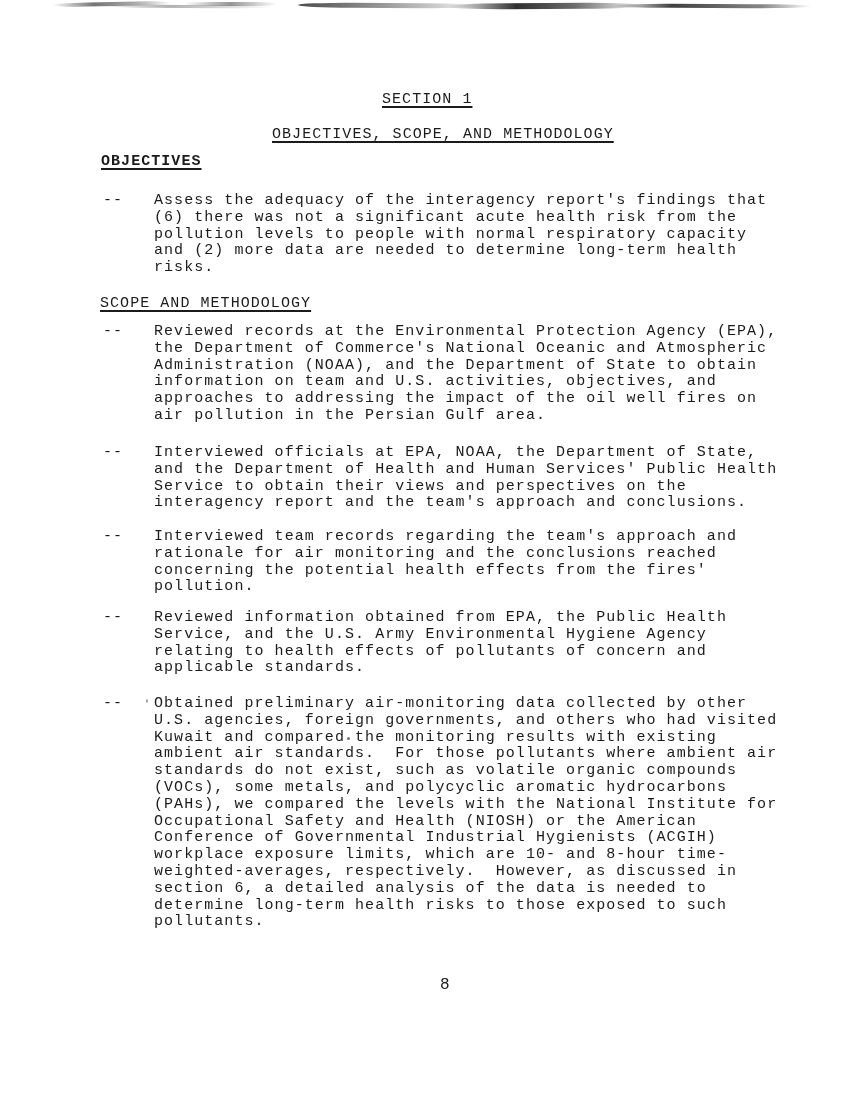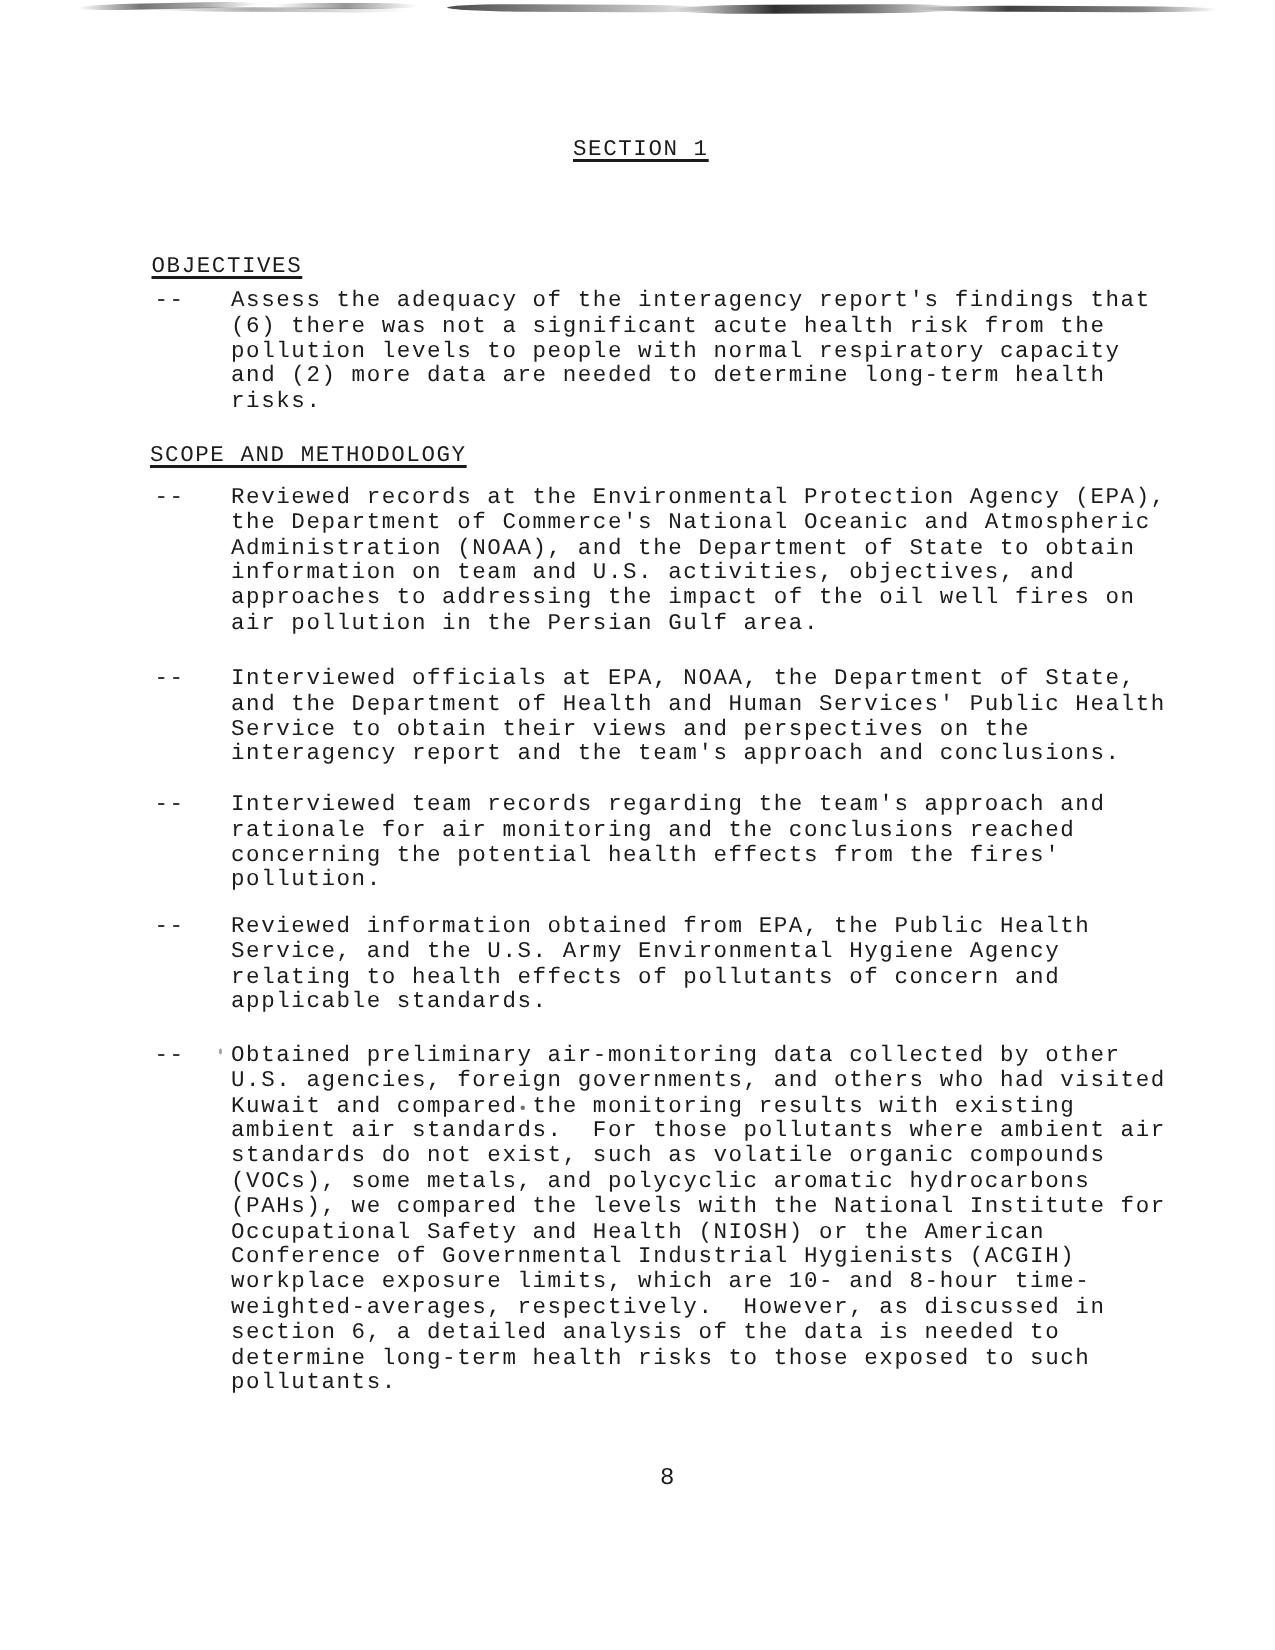--- a/index.html
+++ b/index.html
@@ -80,22 +80,23 @@
 
   <div class="streak s1"></div>
   <div class="streak s2"></div>
   <div class="streak s3"></div>
   <div class="streak s4"></div>
   <div class="streak s5"></div>
   <div class="streak s6"></div>
 
   <div class="abs mono heading" style="left:382px; top:92px;">SECTION 1</div>
 
+  <div class="abs mono heading" style="left:272px; top:127px;">OBJECTIVES, SCOPE, AND METHODOLOGY</div>
 
-  <div class="abs mono heading" style="left:101px; top:170px;">OBJECTIVES</div>
+  <div class="abs mono heading" style="left:101px; top:154px;font-weight:bold;">OBJECTIVES</div>
 
   <div class="bullet-block mono" style="top:193px;">
     <span class="bullet-marker">--</span>
     <span class="bullet-text">Assess the adequacy of the interagency report's findings that
 (6) there was not a significant acute health risk from the
 pollution levels to people with normal respiratory capacity
 and (2) more data are needed to determine long-term health
 risks.</span>
   </div>
 

